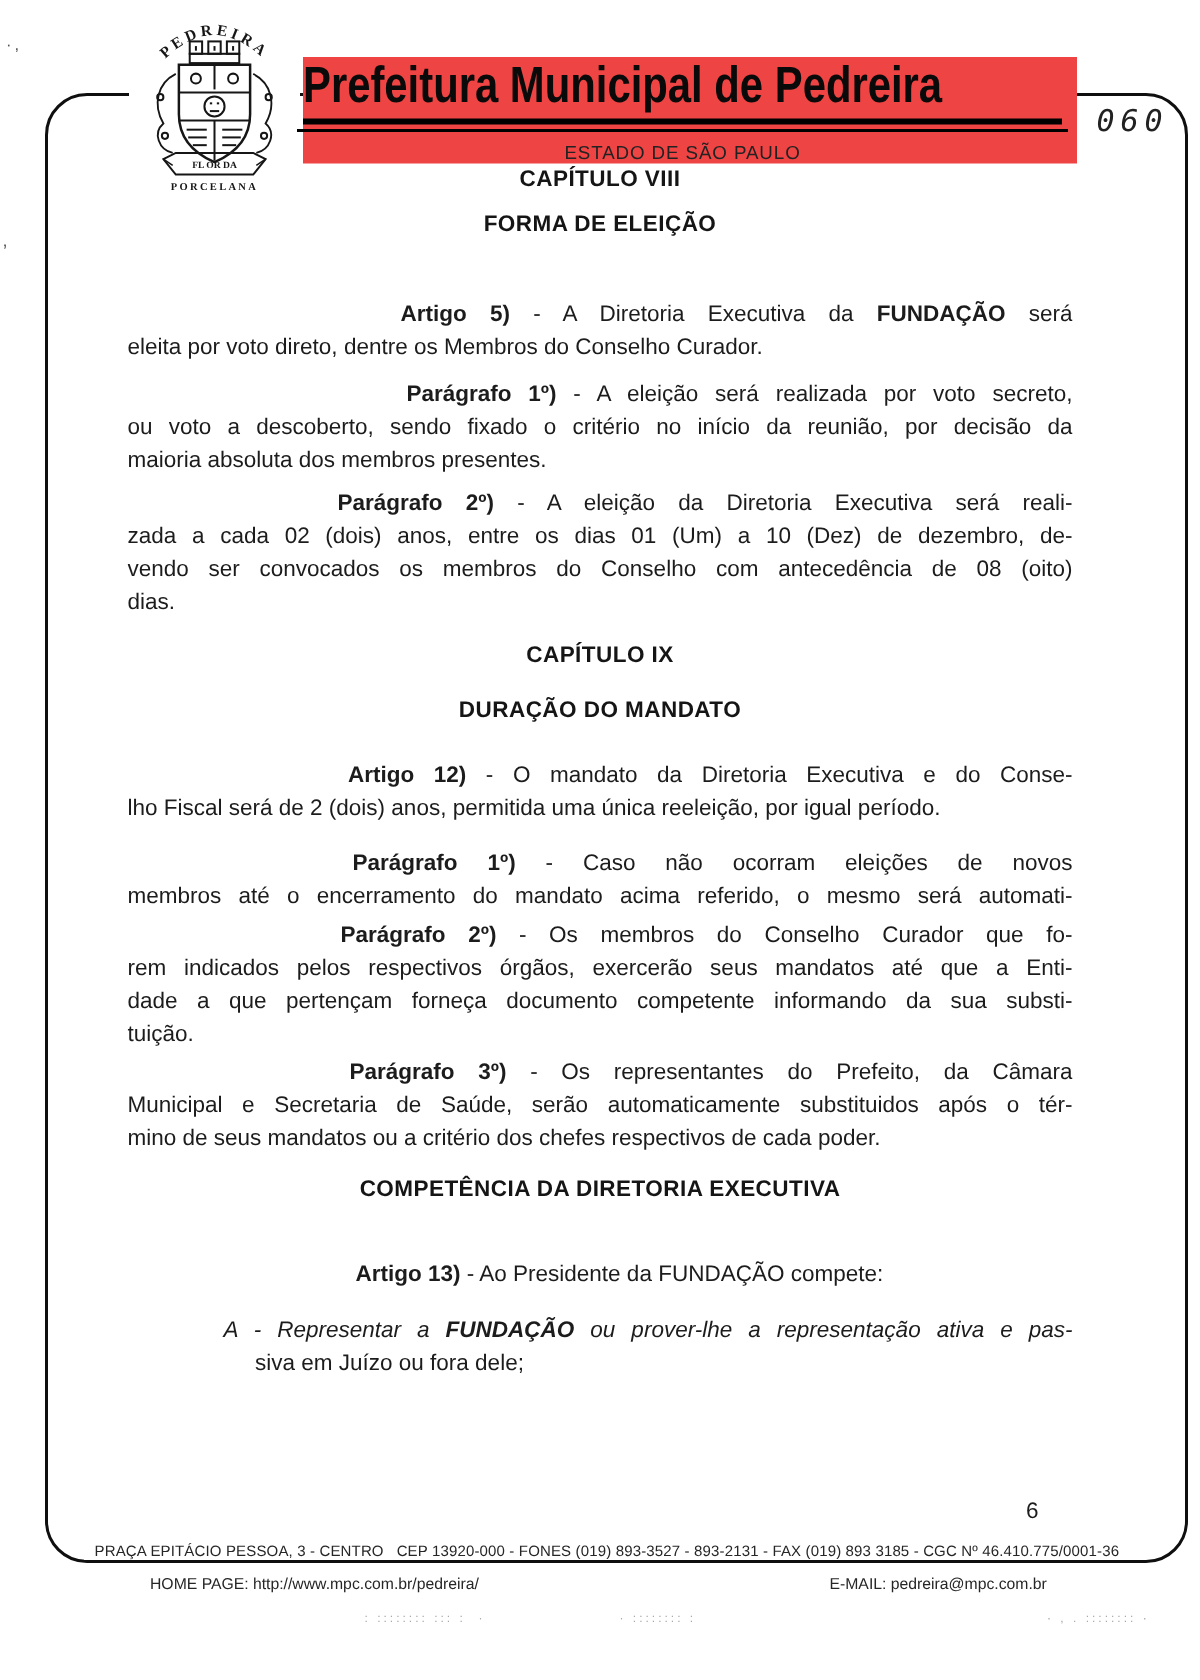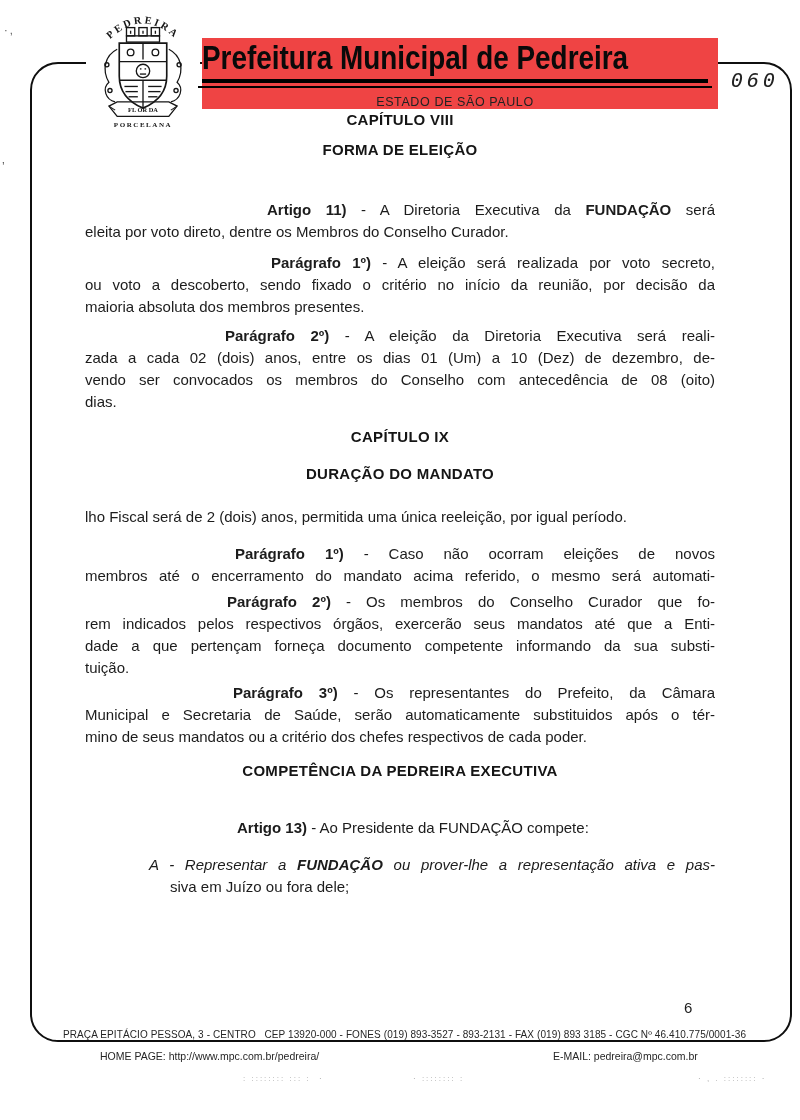--- a/index.html
+++ b/index.html
@@ -117,55 +117,56 @@
     <div class="bar2"></div>
     <div class="subtitle">ESTADO DE SÃO PAULO</div>
   </div>
 
   <div class="stamp">060</div>
 
   <div class="doc-body">
       <div class="heading" style="margin-top: 0px;">CAPÍTULO VIII</div>
       <div class="heading" style="margin-top: 8px;">FORMA DE ELEIÇÃO</div>
       <div class="para" style="margin-top: 38px;">
-        <div class="bline jl" style="padding-left: 182px;"><b>Artigo 11)</b> - A Diretoria Executiva da <b>FUNDAÇÃO</b> será</div>
+        <div class="bline jl" style="padding-left: 182px;"><b>Artigo 5)</b> - A Diretoria Executiva da <b>FUNDAÇÃO</b> será</div>
         <div class="bline">eleita por voto direto, dentre os Membros do Conselho Curador.</div>
       </div>
       <div class="para" style="margin-top: 9px;">
         <div class="bline jl" style="padding-left: 186px;"><b>Parágrafo 1º)</b> - A eleição será realizada por voto secreto,</div>
         <div class="bline jl">ou voto a descoberto, sendo fixado o critério no início da reunião, por decisão da</div>
         <div class="bline">maioria absoluta dos membros presentes.</div>
       </div>
       <div class="para" style="margin-top: 7px;">
         <div class="bline jl" style="padding-left: 140px;"><b>Parágrafo 2º)</b> - A eleição da Diretoria Executiva será reali-</div>
         <div class="bline jl">zada a cada 02 (dois) anos, entre os dias 01 (Um) a 10 (Dez) de dezembro, de-</div>
         <div class="bline jl">vendo ser convocados os membros do Conselho com antecedência de 08 (oito)</div>
         <div class="bline">dias.</div>
       </div>
       <div class="heading" style="margin-top: 13px;">CAPÍTULO IX</div>
       <div class="heading" style="margin-top: 15px;">DURAÇÃO DO MANDATO</div>
       <div class="para" style="margin-top: 21px;">
+        <div class="bline jl" style="padding-left: 147px;"><b>Artigo 12)</b> - O mandato da Diretoria Executiva e do Conse-</div>
         <div class="bline">lho Fiscal será de 2 (dois) anos, permitida uma única reeleição, por igual período.</div>
       </div>
       <div class="para" style="margin-top: 15px;">
         <div class="bline jl" style="padding-left: 150px;"><b>Parágrafo 1º)</b> - Caso não ocorram eleições de novos</div>
         <div class="bline jl">membros até o encerramento do mandato acima referido, o mesmo será automati-</div>
       </div>
       <div class="para" style="margin-top: 4px;">
         <div class="bline jl" style="padding-left: 142px;"><b>Parágrafo 2º)</b> - Os membros do Conselho Curador que fo-</div>
         <div class="bline jl">rem indicados pelos respectivos órgãos, exercerão seus mandatos até que a Enti-</div>
         <div class="bline jl">dade a que pertençam forneça documento competente informando da sua substi-</div>
         <div class="bline">tuição.</div>
       </div>
       <div class="para" style="margin-top: 3px;">
         <div class="bline jl" style="padding-left: 148px;"><b>Parágrafo 3º)</b> - Os representantes do Prefeito, da Câmara</div>
         <div class="bline jl">Municipal e Secretaria de Saúde, serão automaticamente substituidos após o tér-</div>
         <div class="bline">mino de seus mandatos ou a critério dos chefes respectivos de cada poder.</div>
       </div>
-      <div class="heading" style="margin-top: 12px;">COMPETÊNCIA DA PEDREIRA EXECUTIVA</div>
+      <div class="heading" style="margin-top: 12px;">COMPETÊNCIA DA DIRETORIA EXECUTIVA</div>
       <div class="para" style="margin-top: 35px;">
         <div class="bline" style="padding-left: 152px;"><b>Artigo 13)</b> - Ao Presidente da FUNDAÇÃO compete:</div>
       </div>
       <div class="para" style="margin-top: 15px;">
         <div class="bline jl" style="padding-left: 64px; font-style: italic;">A - Representar a <b>FUNDAÇÃO</b> ou prover-lhe a representação ativa e pas-</div>
         <div class="bline" style="padding-left: 85px;">siva em Juízo ou fora dele;</div>
       </div>
     </div>
 
   <div class="page-number">6</div>

